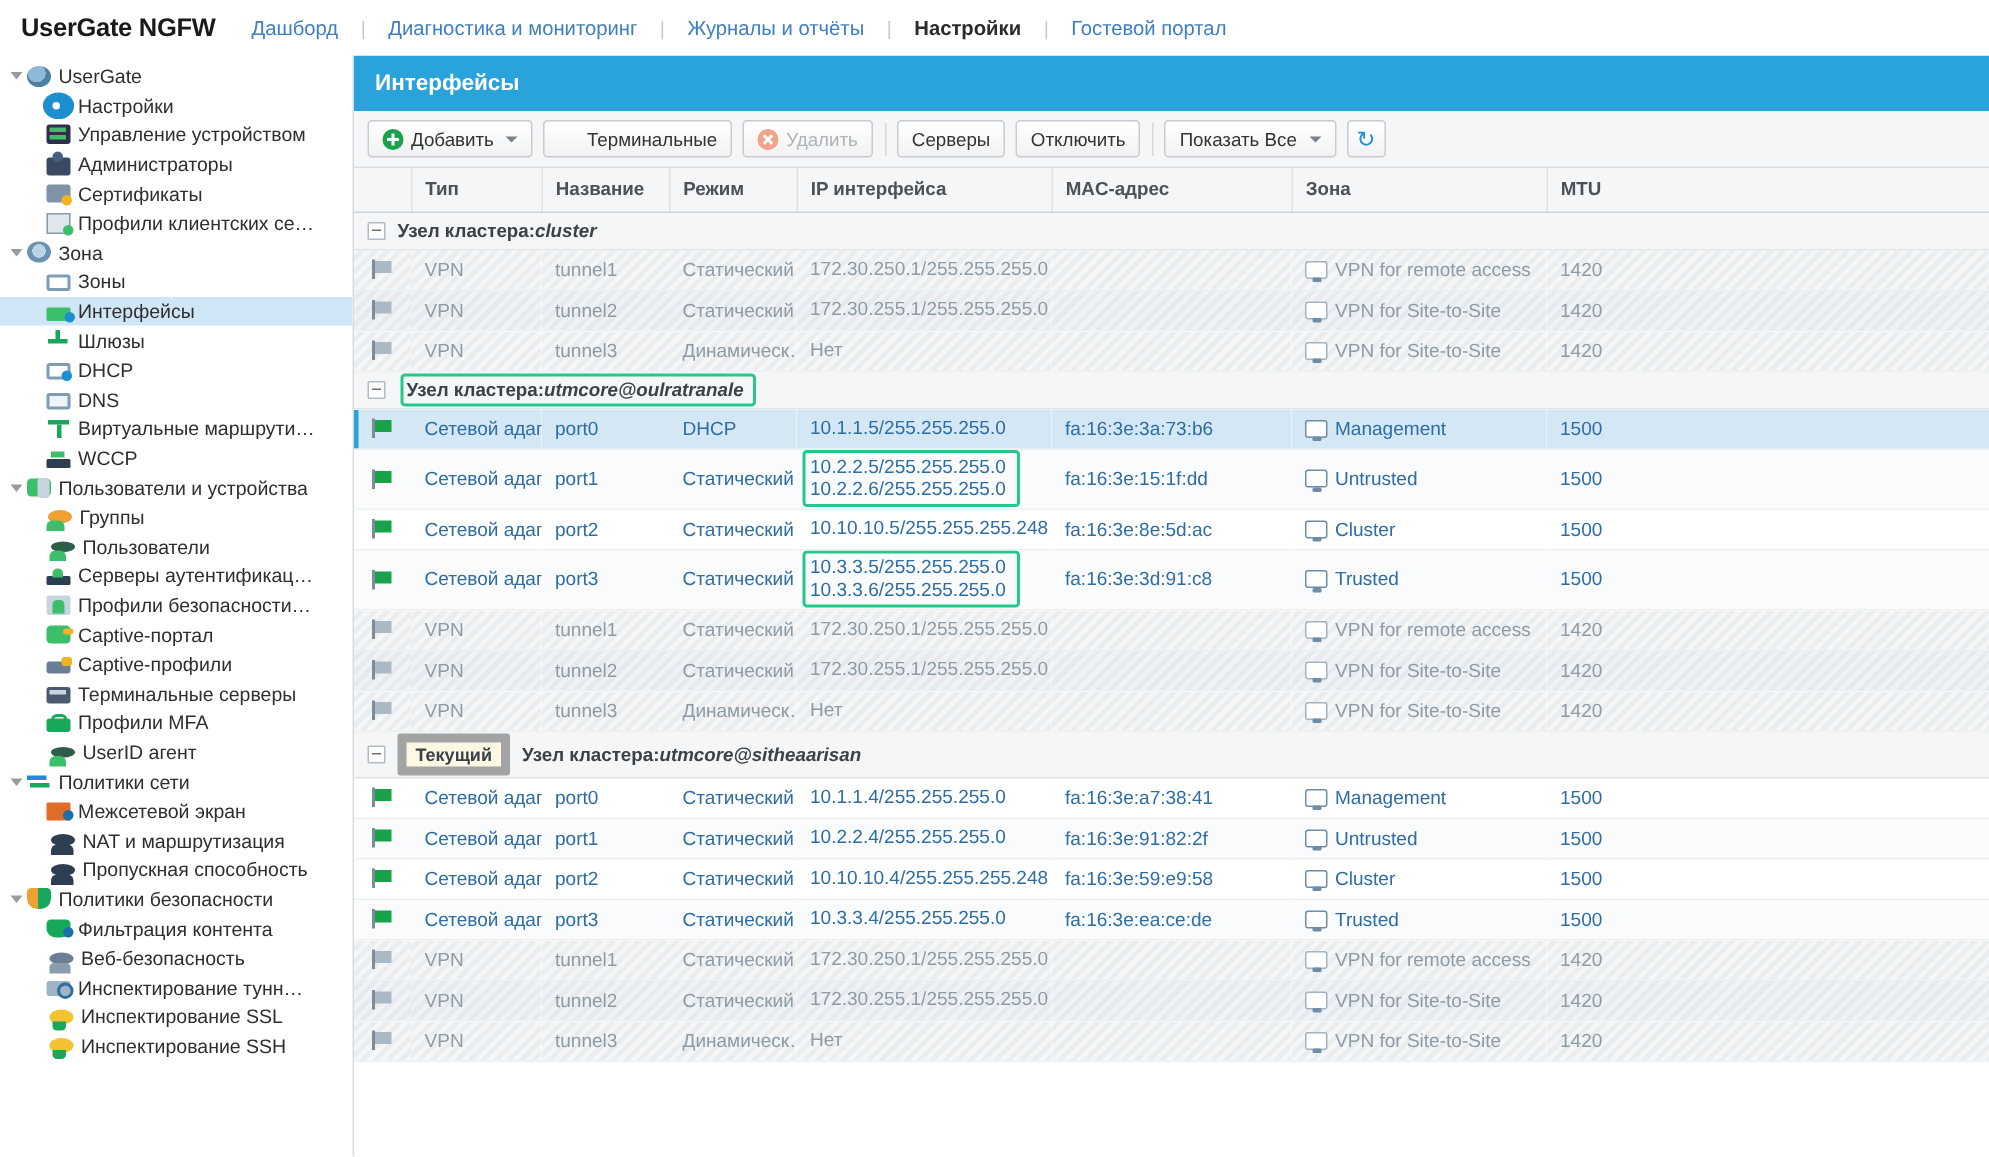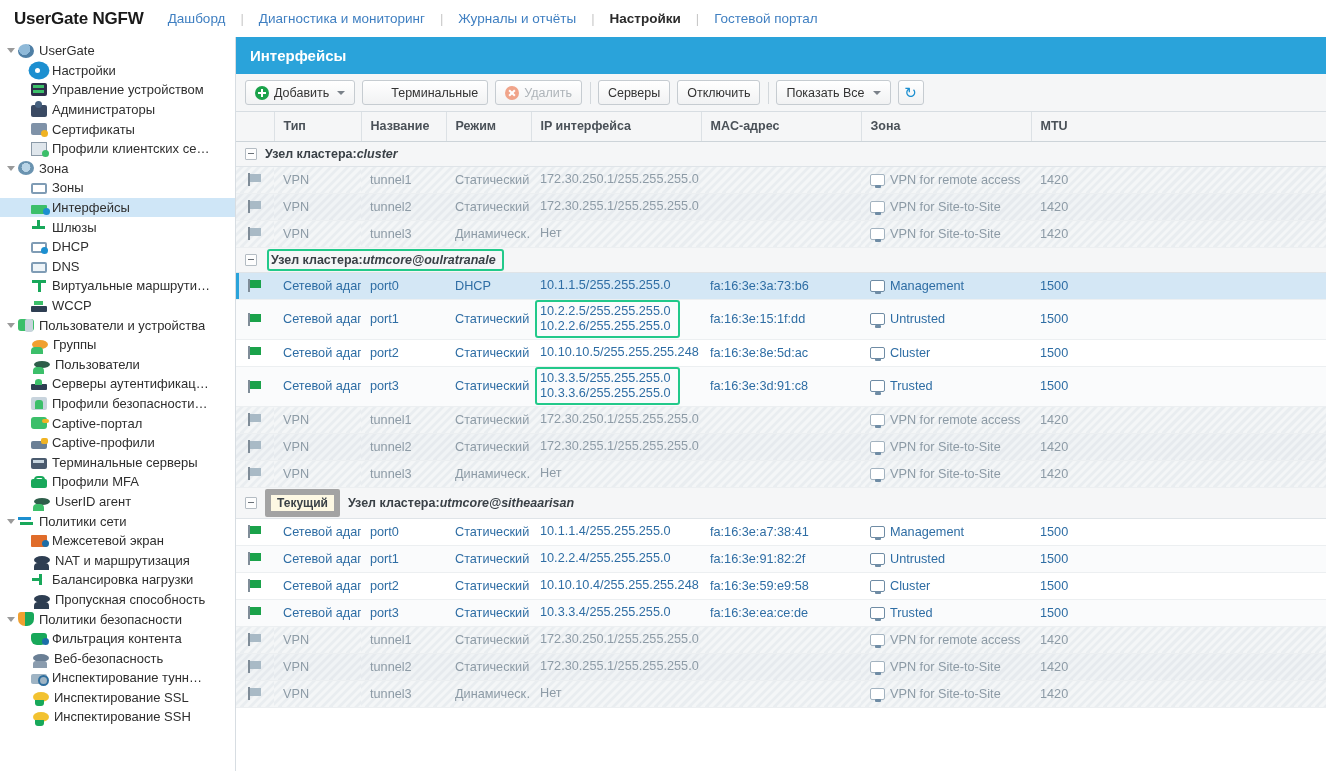--- a/index.html
+++ b/index.html
@@ -456,24 +456,20 @@
       </div>
       <div class="tree-row lvl2">
         <span class="ico i-fw"></span>
         <span class="tlabel">Межсетевой экран</span>
       </div>
       <div class="tree-row lvl2">
         <span class="ico i-nat"></span>
         <span class="tlabel">NAT и маршрутизация</span>
       </div>
       <div class="tree-row lvl2">
-        <span class="ico i-lb"></span>
-        <span class="tlabel">Балансировка нагрузки</span>
-      </div>
-      <div class="tree-row lvl2">
         <span class="ico i-bw"></span>
         <span class="tlabel">Пропускная способность</span>
       </div>
       <div class="tree-row lvl1">
         <span class="tw">
           <span class="caret"></span>
         </span>
         <span class="ico i-shield"></span>
         <span class="tlabel">Политики безопасности</span>
       </div>

